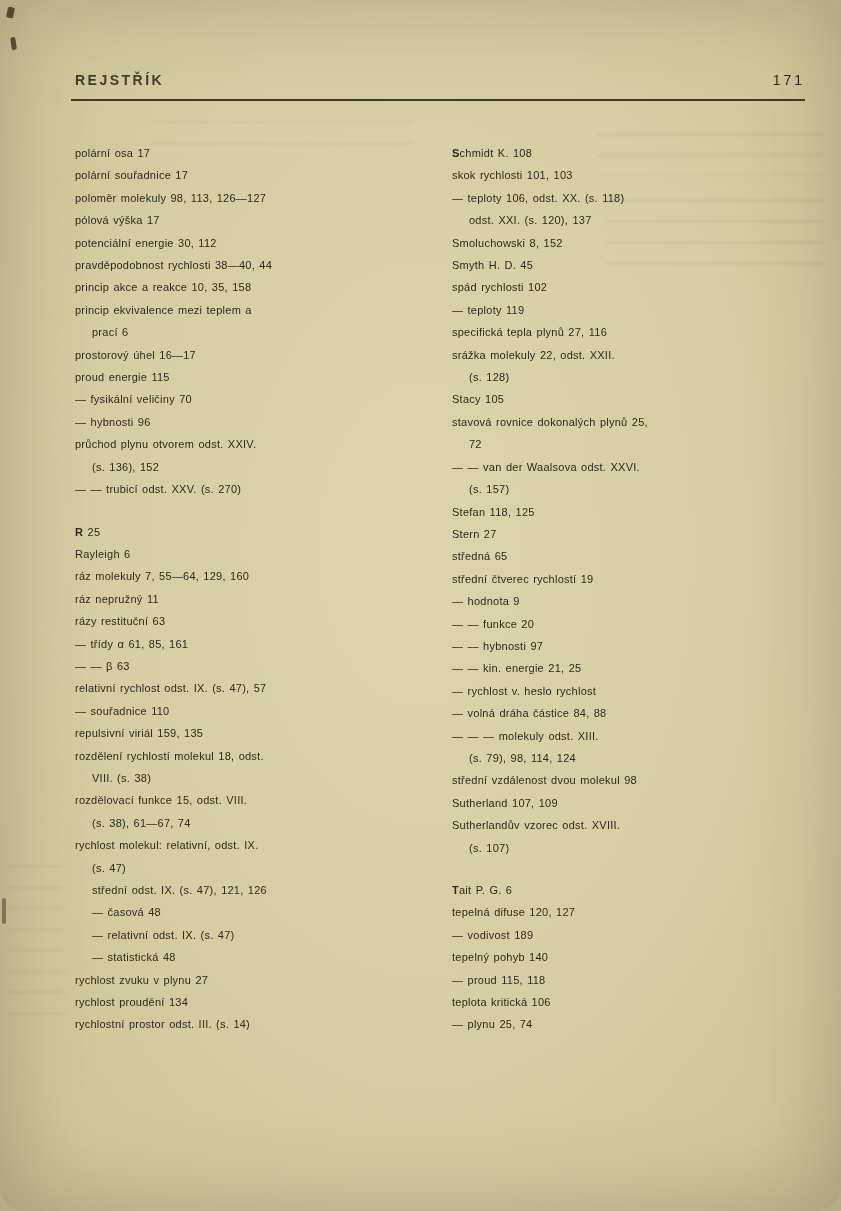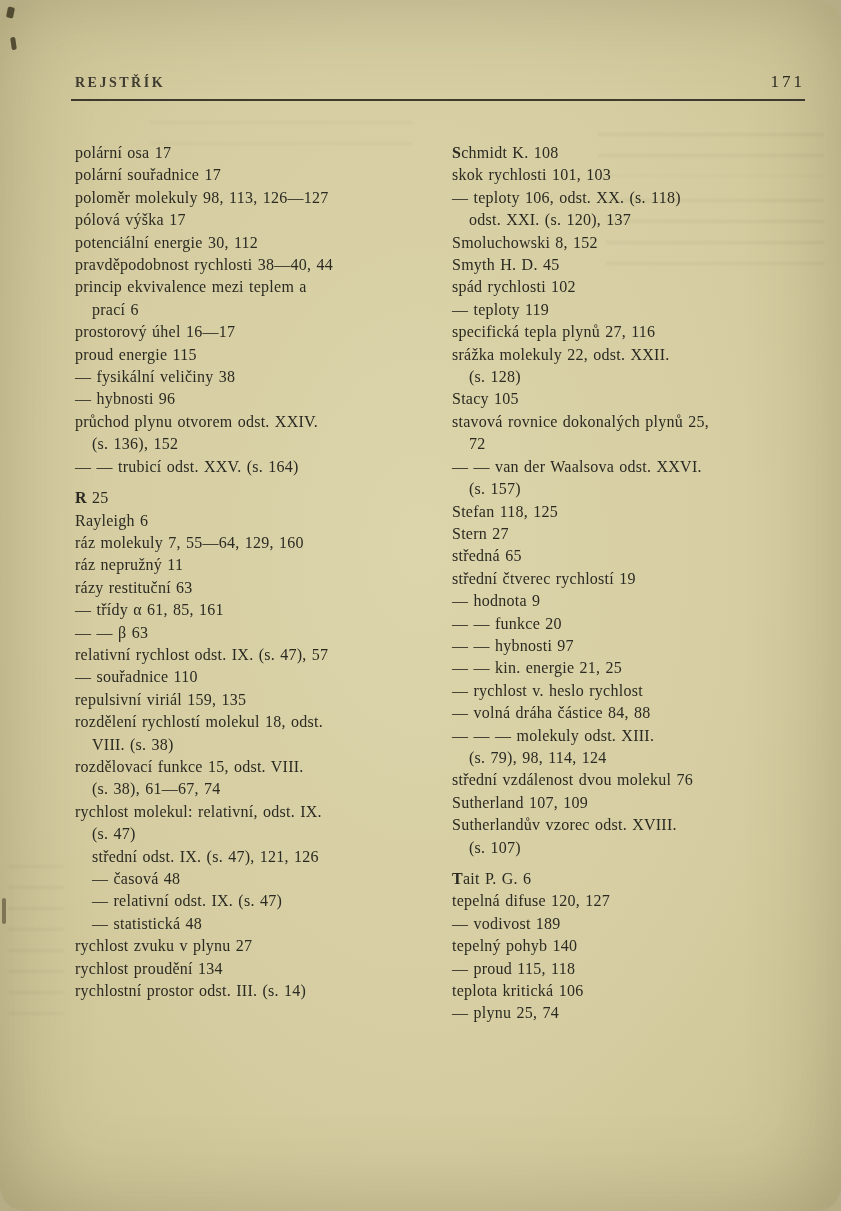--- a/index.html
+++ b/index.html
@@ -3,41 +3,41 @@
 <meta charset="utf-8">
 <style>
   * { margin:0; padding:0; box-sizing:border-box; }
   html,body { width:841px; height:1211px; }
   body { background:#b6ad87; overflow:hidden; }
 
   .page {
     position:relative; width:841px; height:1211px; overflow:hidden;
     background: radial-gradient(ellipse at 50% 45%, #dcd4aa 0%, #d6cea2 55%, #cec598 85%, #c3ba8d 100%);
     box-shadow: inset 0 0 90px rgba(95,85,55,.30);
-    font-family:Liberation Serif, serif;
+    font-family:Liberation Sans, sans-serif;
     color: var(--ink, #2b2a22);
     border-radius: 25px;
   }
 
   
   .hdr { position:absolute; left:75px; right:36px; top:72px;
          display:flex; justify-content:space-between; align-items:baseline; }
   .hdr-title { font-size:14px; font-weight:bold; letter-spacing:2.5px; opacity:.88; }
-  .hdr-page  { font-size:17px; letter-spacing:3px; }
+  .hdr-page  { font-size:14px; letter-spacing:3px; }
   .rule { position:absolute; left:71px; right:36px; top:99px; height:2px;
           background:rgba(35,33,24,.85); }
 
   
-  .col { position:absolute; top:142px; font-size:16px; line-height:22.4px;
+  .col { position:absolute; top:142px; font-size:11px; line-height:22.4px;
          letter-spacing:.25px; word-spacing:1px; }
   .col-left  { left:75px;  width:356px; }
   .col-right { left:452px; width:382px; }
   .line { white-space:nowrap; }
   .line.ind { padding-left:17px; }
-  .line.gap { margin-top:9px; }
+  .line.gap { margin-top:20px; }
   .lead { font-weight:bold; }
 
   
   .speck { position:absolute; background:#39331f; border-radius:2px; opacity:.8; }
   .s1 { left:7px;  top:7px;   width:7px; height:11px; transform:rotate(12deg); }
   .s2 { left:11px; top:37px;  width:5px; height:13px; transform:rotate(-8deg); }
   .s3 { left:2px;  top:898px; width:4px; height:26px; opacity:.5; }
 
   .ghost { position:absolute; opacity:.09; filter:blur(1.3px); pointer-events:none;
     background:repeating-linear-gradient(180deg,
@@ -67,29 +67,30 @@
   <div class="rule"></div>
 
   <main>
     <div class="col col-left">
         <div class="line">polární osa 17</div>
         <div class="line">polární souřadnice 17</div>
         <div class="line">poloměr molekuly 98, 113, 126—127</div>
         <div class="line">pólová výška 17</div>
         <div class="line">potenciální energie 30, 112</div>
         <div class="line">pravděpodobnost rychlosti 38—40, 44</div>
+        <div class="line">princip akce a reakce 10, 35, 158</div>
         <div class="line">princip ekvivalence mezi teplem a</div>
         <div class="line ind">prací 6</div>
         <div class="line">prostorový úhel 16—17</div>
         <div class="line">proud energie 115</div>
-        <div class="line">— fysikální veličiny 38</div>
+        <div class="line">— fysikální veličiny 70</div>
         <div class="line">— hybnosti 96</div>
         <div class="line">průchod plynu otvorem odst. XXIV.</div>
         <div class="line ind">(s. 136), 152</div>
-        <div class="line">— — trubicí odst. XXV. (s. 164)</div>
+        <div class="line">— — trubicí odst. XXV. (s. 270)</div>
         <div class="line gap"><span class="lead">R</span> 25</div>
         <div class="line">Rayleigh 6</div>
         <div class="line">ráz molekuly 7, 55—64, 129, 160</div>
         <div class="line">ráz nepružný 11</div>
         <div class="line">rázy restituční 63</div>
         <div class="line">— třídy α 61, 85, 161</div>
         <div class="line">— — β 63</div>
         <div class="line">relativní rychlost odst. IX. (s. 47), 57</div>
         <div class="line">— souřadnice 110</div>
         <div class="line">repulsivní viriál 159, 135</div>
@@ -129,21 +130,21 @@
         <div class="line">středná 65</div>
         <div class="line">střední čtverec rychlostí 19</div>
         <div class="line">— hodnota 9</div>
         <div class="line">— — funkce 20</div>
         <div class="line">— — hybnosti 97</div>
         <div class="line">— — kin. energie 21, 25</div>
         <div class="line">— rychlost v. heslo rychlost</div>
         <div class="line">— volná dráha částice 84, 88</div>
         <div class="line">— — — molekuly odst. XIII.</div>
         <div class="line ind">(s. 79), 98, 114, 124</div>
-        <div class="line">střední vzdálenost dvou molekul 76</div>
+        <div class="line">střední vzdálenost dvou molekul 98</div>
         <div class="line">Sutherland 107, 109</div>
         <div class="line">Sutherlandův vzorec odst. XVIII.</div>
         <div class="line ind">(s. 107)</div>
         <div class="line gap"><span class="lead">T</span>ait P. G. 6</div>
         <div class="line">tepelná difuse 120, 127</div>
         <div class="line">— vodivost 189</div>
         <div class="line">tepelný pohyb 140</div>
         <div class="line">— proud 115, 118</div>
         <div class="line">teplota kritická 106</div>
         <div class="line">— plynu 25, 74</div>

